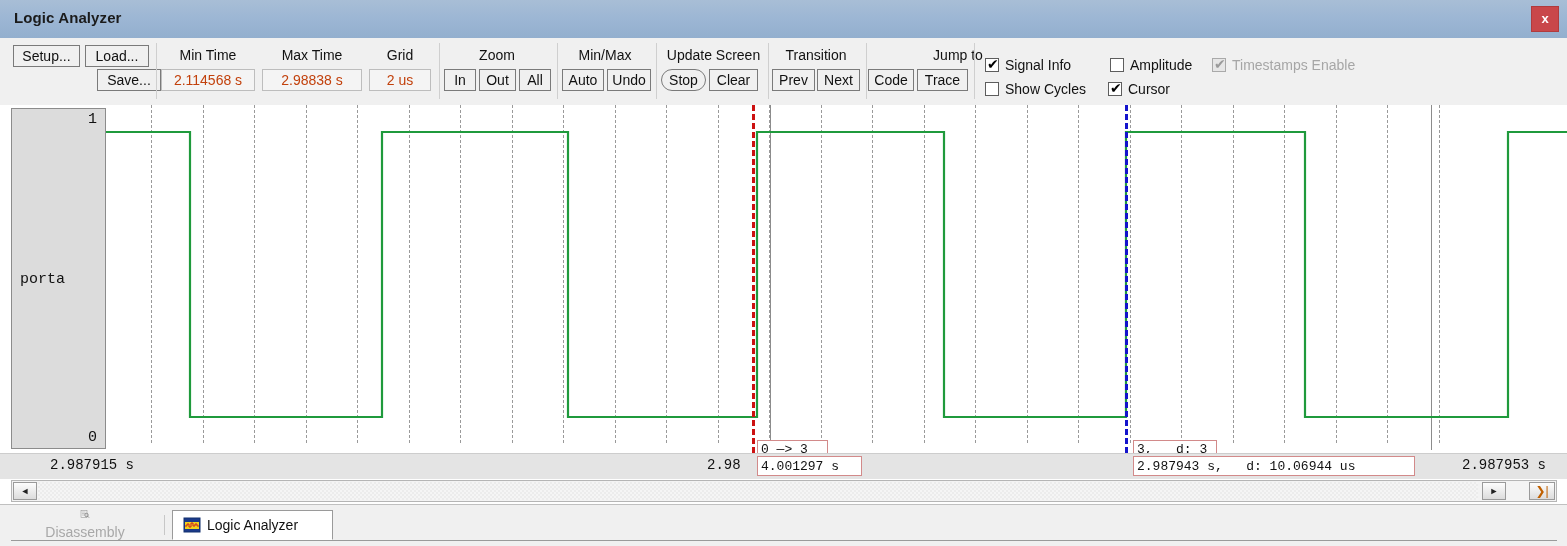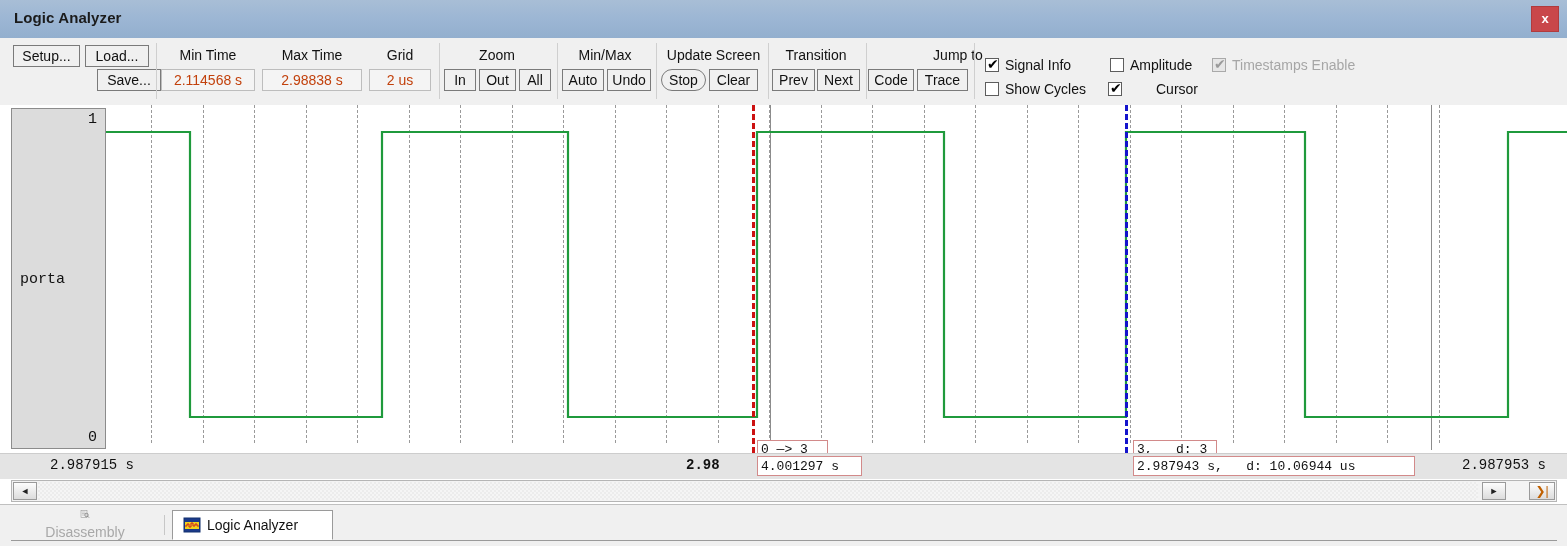--- a/index.html
+++ b/index.html
@@ -162,21 +162,21 @@
     <div class="cblabel dis" style="left:1232px;top:19px;">Timestamps Enable</div>
 
     <div class="cb" style="left:985px;top:44px;">
       <span class="mark"></span>
     </div>
     <div class="cblabel" style="left:1005px;top:43px;">Show Cycles</div>
 
     <div class="cb" style="left:1108px;top:44px;">
       <span class="mark">✔</span>
     </div>
-    <div class="cblabel" style="left:1128px;top:43px;margin-left:28px;">Cursor</div>
+    <div class="cblabel" style="left:1128px;top:43px;">Cursor</div>
   </div>
 
   <div class="plotwrap">
 
     <div class="sigpanel">
       <div class="one">1</div>
       <div class="nm">porta</div>
       <div class="zero">0</div>
     </div>
 
@@ -219,21 +219,21 @@
       <div class="cursor red" style="left:646px;"></div>
       <div class="cursor blue" style="left:1019px;"></div>
     </div>
 
     <div class="annot" style="left:757px;top:335px;width:71px;height:18px;">0 —&gt; 3</div>
     <div class="annot" style="left:1133px;top:335px;width:84px;height:18px;">3,   d: 3</div>
   </div>
 
   <div class="axis">
     <div class="axislbl" style="left:50px;">2.987915 s</div>
-    <div class="axislbl" style="left:686px;font-weight:bold;">2.98</div>
+    <div class="axislbl" style="left:707px;">2.98</div>
     <div class="axislbl" style="left:1462px;">2.987953 s</div>
   </div>
 
   <div class="annot" style="left:757px;top:456px;width:105px;height:20px;">4.001297 s</div>
   <div class="annot" style="left:1133px;top:456px;width:282px;height:20px;">2.987943 s,   d: 10.06944 us</div>
 
   <div class="hsb">
     <div class="sbbtn" style="left:1px;">◄</div>
     <div class="sbtrack"></div>
     <div class="sbbtn" style="right:50px;">►</div>

